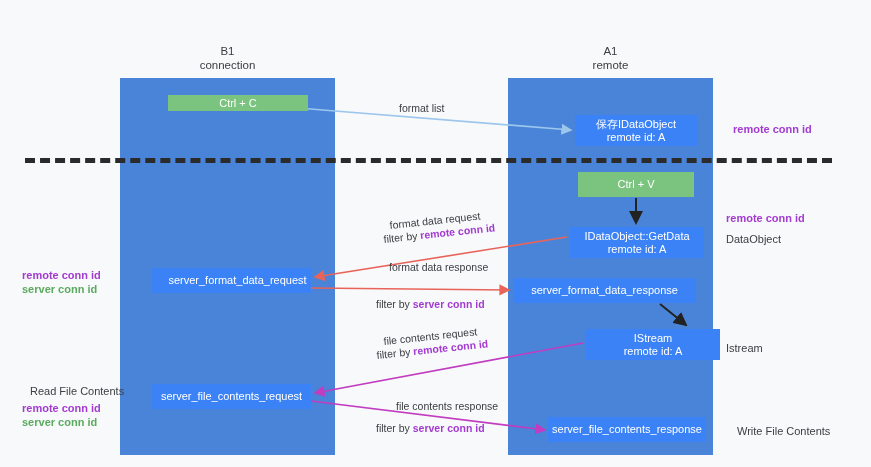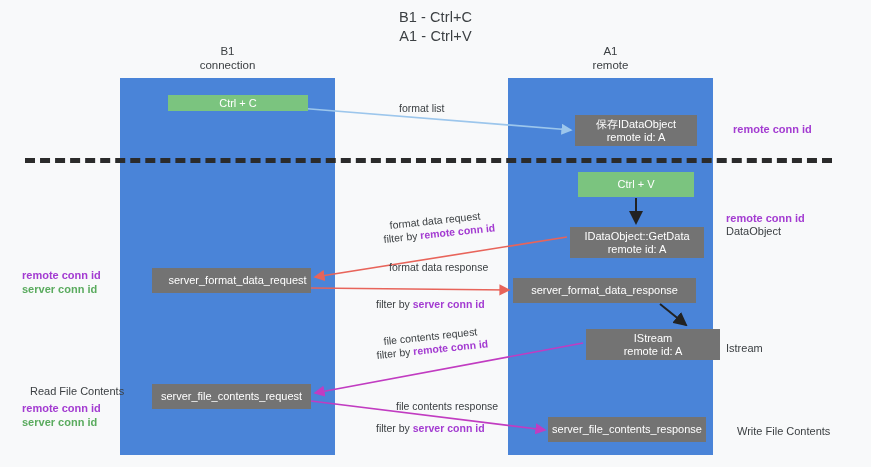--- a/index.html
+++ b/index.html
@@ -66,21 +66,21 @@
     align-items: center;
     justify-content: center;
     text-align: center;
     color: #ffffff;
     font-size: 11px;
     line-height: 13px;
     box-sizing: border-box;
     padding: 2px 4px;
   }
   .box.green  { background: #7bc47f; }
-  .box.orange { background: #737373; justify-content: center; }
+  .box.orange { background: #3b82f6; justify-content: center; }
 
   #box-ctrlc   { left: 168px; top: 95px;  width: 140px; height: 16px; }
   #box-idobj   { left: 575px; top: 115px; width: 122px; height: 31px; }
   #box-ctrlv   { left: 578px; top: 172px; width: 116px; height: 25px; }
   #box-getdata { left: 570px; top: 227px; width: 134px; height: 31px; }
   #box-sfdreq  { left: 152px; top: 268px; width: 159px; height: 25px; padding-left: 16px; }
   #box-sfdres  { left: 513px; top: 278px; width: 183px; height: 25px; }
   #box-istream { left: 586px; top: 329px; width: 134px; height: 31px; }
   #box-sfcreq  { left: 152px; top: 384px; width: 159px; height: 25px; }
   #box-sfcres  { left: 548px; top: 417px; width: 158px; height: 25px; }
@@ -90,21 +90,21 @@
     font-size: 11px;
     line-height: 14px;
     color: #3c4043;
   }
   .lbl-remote { color: #a33bd1; font-weight: bold; }
   .lbl-server { color: #5aab5e; font-weight: bold; }
   .plain      { color: #3c4043; }
 
   #lbl-r1 { left: 733px; top: 122px; }
   #lbl-r2 { left: 726px; top: 211px; }
-  #lbl-r3 { left: 726px; top: 224px; }
+  #lbl-r3 { left: 726px; top: 232px; }
   #lbl-r4 { left: 726px; top: 341px; }
   #lbl-r5 { left: 737px; top: 424px; }
 
   #lbl-l1 { left: 22px; top: 268px; }
   #lbl-l2 { left: 30px; top: 384px; }
   #lbl-l3 { left: 22px; top: 401px; }
 
   
   .flow-label {
     font-size: 10.5px;
@@ -132,24 +132,20 @@
     left: 0; top: 0;
     width: 871px; height: 467px;
     pointer-events: none;
   }
 </style>
 </head>
 <body>
 
 <div id="stage">
 
-  <div class="abs" id="title">
-    <div>B1 - Ctrl+C</div>
-    <div>A1 - Ctrl+V</div>
-  </div>
 
   <div class="abs col-head" id="head-b1">
     <div>B1</div>
     <div>connection</div>
   </div>
   <div class="abs col-head" id="head-a1">
     <div>A1</div>
     <div>remote</div>
   </div>
 

